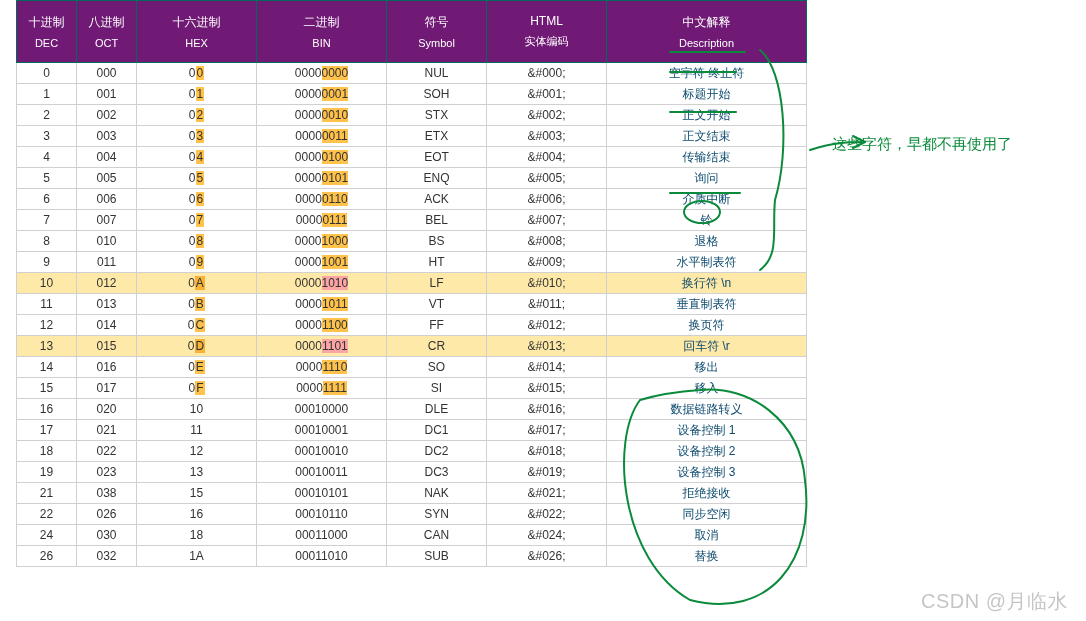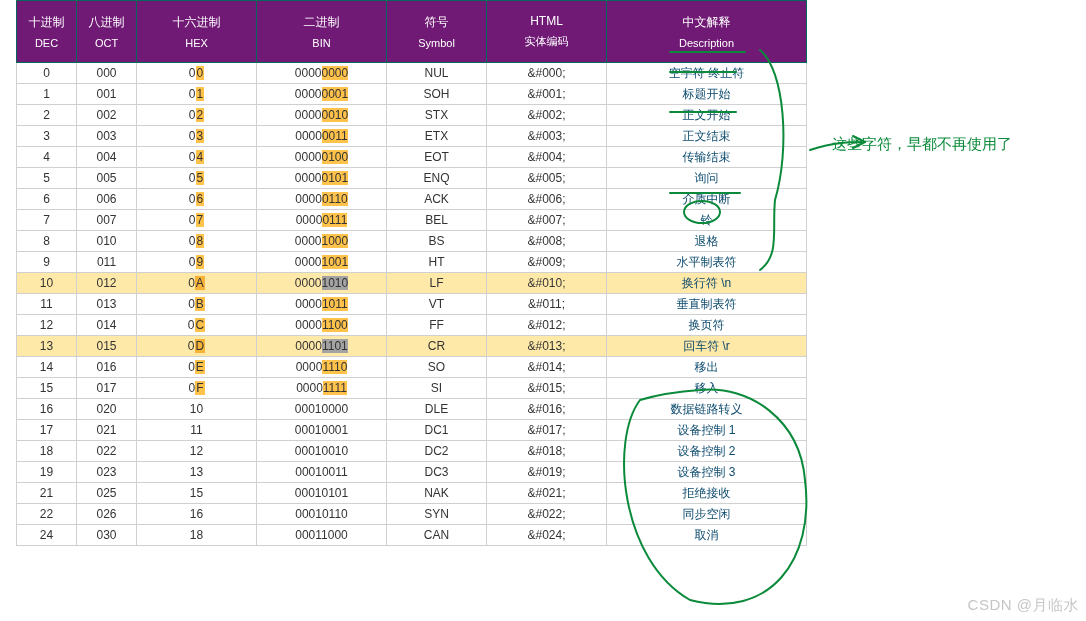--- a/index.html
+++ b/index.html
@@ -49,42 +49,42 @@
     background: #fff;
     position: relative;
   }
   tr.hi td { background: #ffe9a8; }
   .hexcell { position: relative; }
   .hexcell .pre { display:inline; }
   .hexcell .last { display:inline; background: #ffc24a; padding: 0 1px; }
   tr.hi .hexcell .last { background: #f7b23a; }
   .bincell .pre { display:inline; }
   .bincell .last { display:inline; background: #ffc24a; padding: 0 0px; }
-  tr.hi .bincell .last { background: #a3a3a3; }
+  tr.hi .bincell .last { background: #fca5a5; }
   .desc { color:#0c4a6e;text-align:right; }
   .annotation {
     position: absolute;
     left: 832px;
     top: 135px;
     color: #0a8a3a;
     font-size: 15px;
   }
   svg.overlay {
     position: absolute;
     left: 0; top: 0;
     width: 1086px;
     height: 621px;
     pointer-events: none;
   }
   .watermark {
     position: absolute;
-    right: 7px;
+    right: 18px;
     bottom: 6px;
     color: rgba(150,150,150,0.55);
-    font-size: 15px;
+    font-size: 20px;
     letter-spacing: 0.5px;
   }
 </style>
 </head>
 <body>
 
 <div class="table-wrap">
   <table>
     <colgroup id="cg">
         <col style="width: 60px;">
@@ -282,21 +282,21 @@
           <td>19</td>
           <td>023</td>
           <td class="hexcell">13</td>
           <td class="bincell">00010011</td>
           <td>DC3</td>
           <td>&amp;#019;</td>
           <td><span class="desc">设备控制 3</span></td>
         </tr>
         <tr>
           <td>21</td>
-          <td>025</td>
+          <td>038</td>
           <td class="hexcell">15</td>
           <td class="bincell">00010101</td>
           <td>NAK</td>
           <td>&amp;#021;</td>
           <td><span class="desc">拒绝接收</span></td>
         </tr>
         <tr>
           <td>22</td>
           <td>026</td>
           <td class="hexcell">16</td>
@@ -307,20 +307,29 @@
         </tr>
         <tr>
           <td>24</td>
           <td>030</td>
           <td class="hexcell">18</td>
           <td class="bincell">00011000</td>
           <td>CAN</td>
           <td>&amp;#024;</td>
           <td><span class="desc">取消</span></td>
         </tr>
+        <tr>
+          <td>26</td>
+          <td>032</td>
+          <td class="hexcell">1A</td>
+          <td class="bincell">00011010</td>
+          <td>SUB</td>
+          <td>&amp;#026;</td>
+          <td><span class="desc">替换</span></td>
+        </tr>
       </tbody>
   </table>
 </div>
 
 <div class="annotation">这些字符，早都不再使用了</div>
 
 <svg class="overlay">
   <g stroke="#0a8a3a" stroke-width="2" fill="none" stroke-linecap="round">
 
     <line x1="670" y1="52" x2="745" y2="52"></line>

